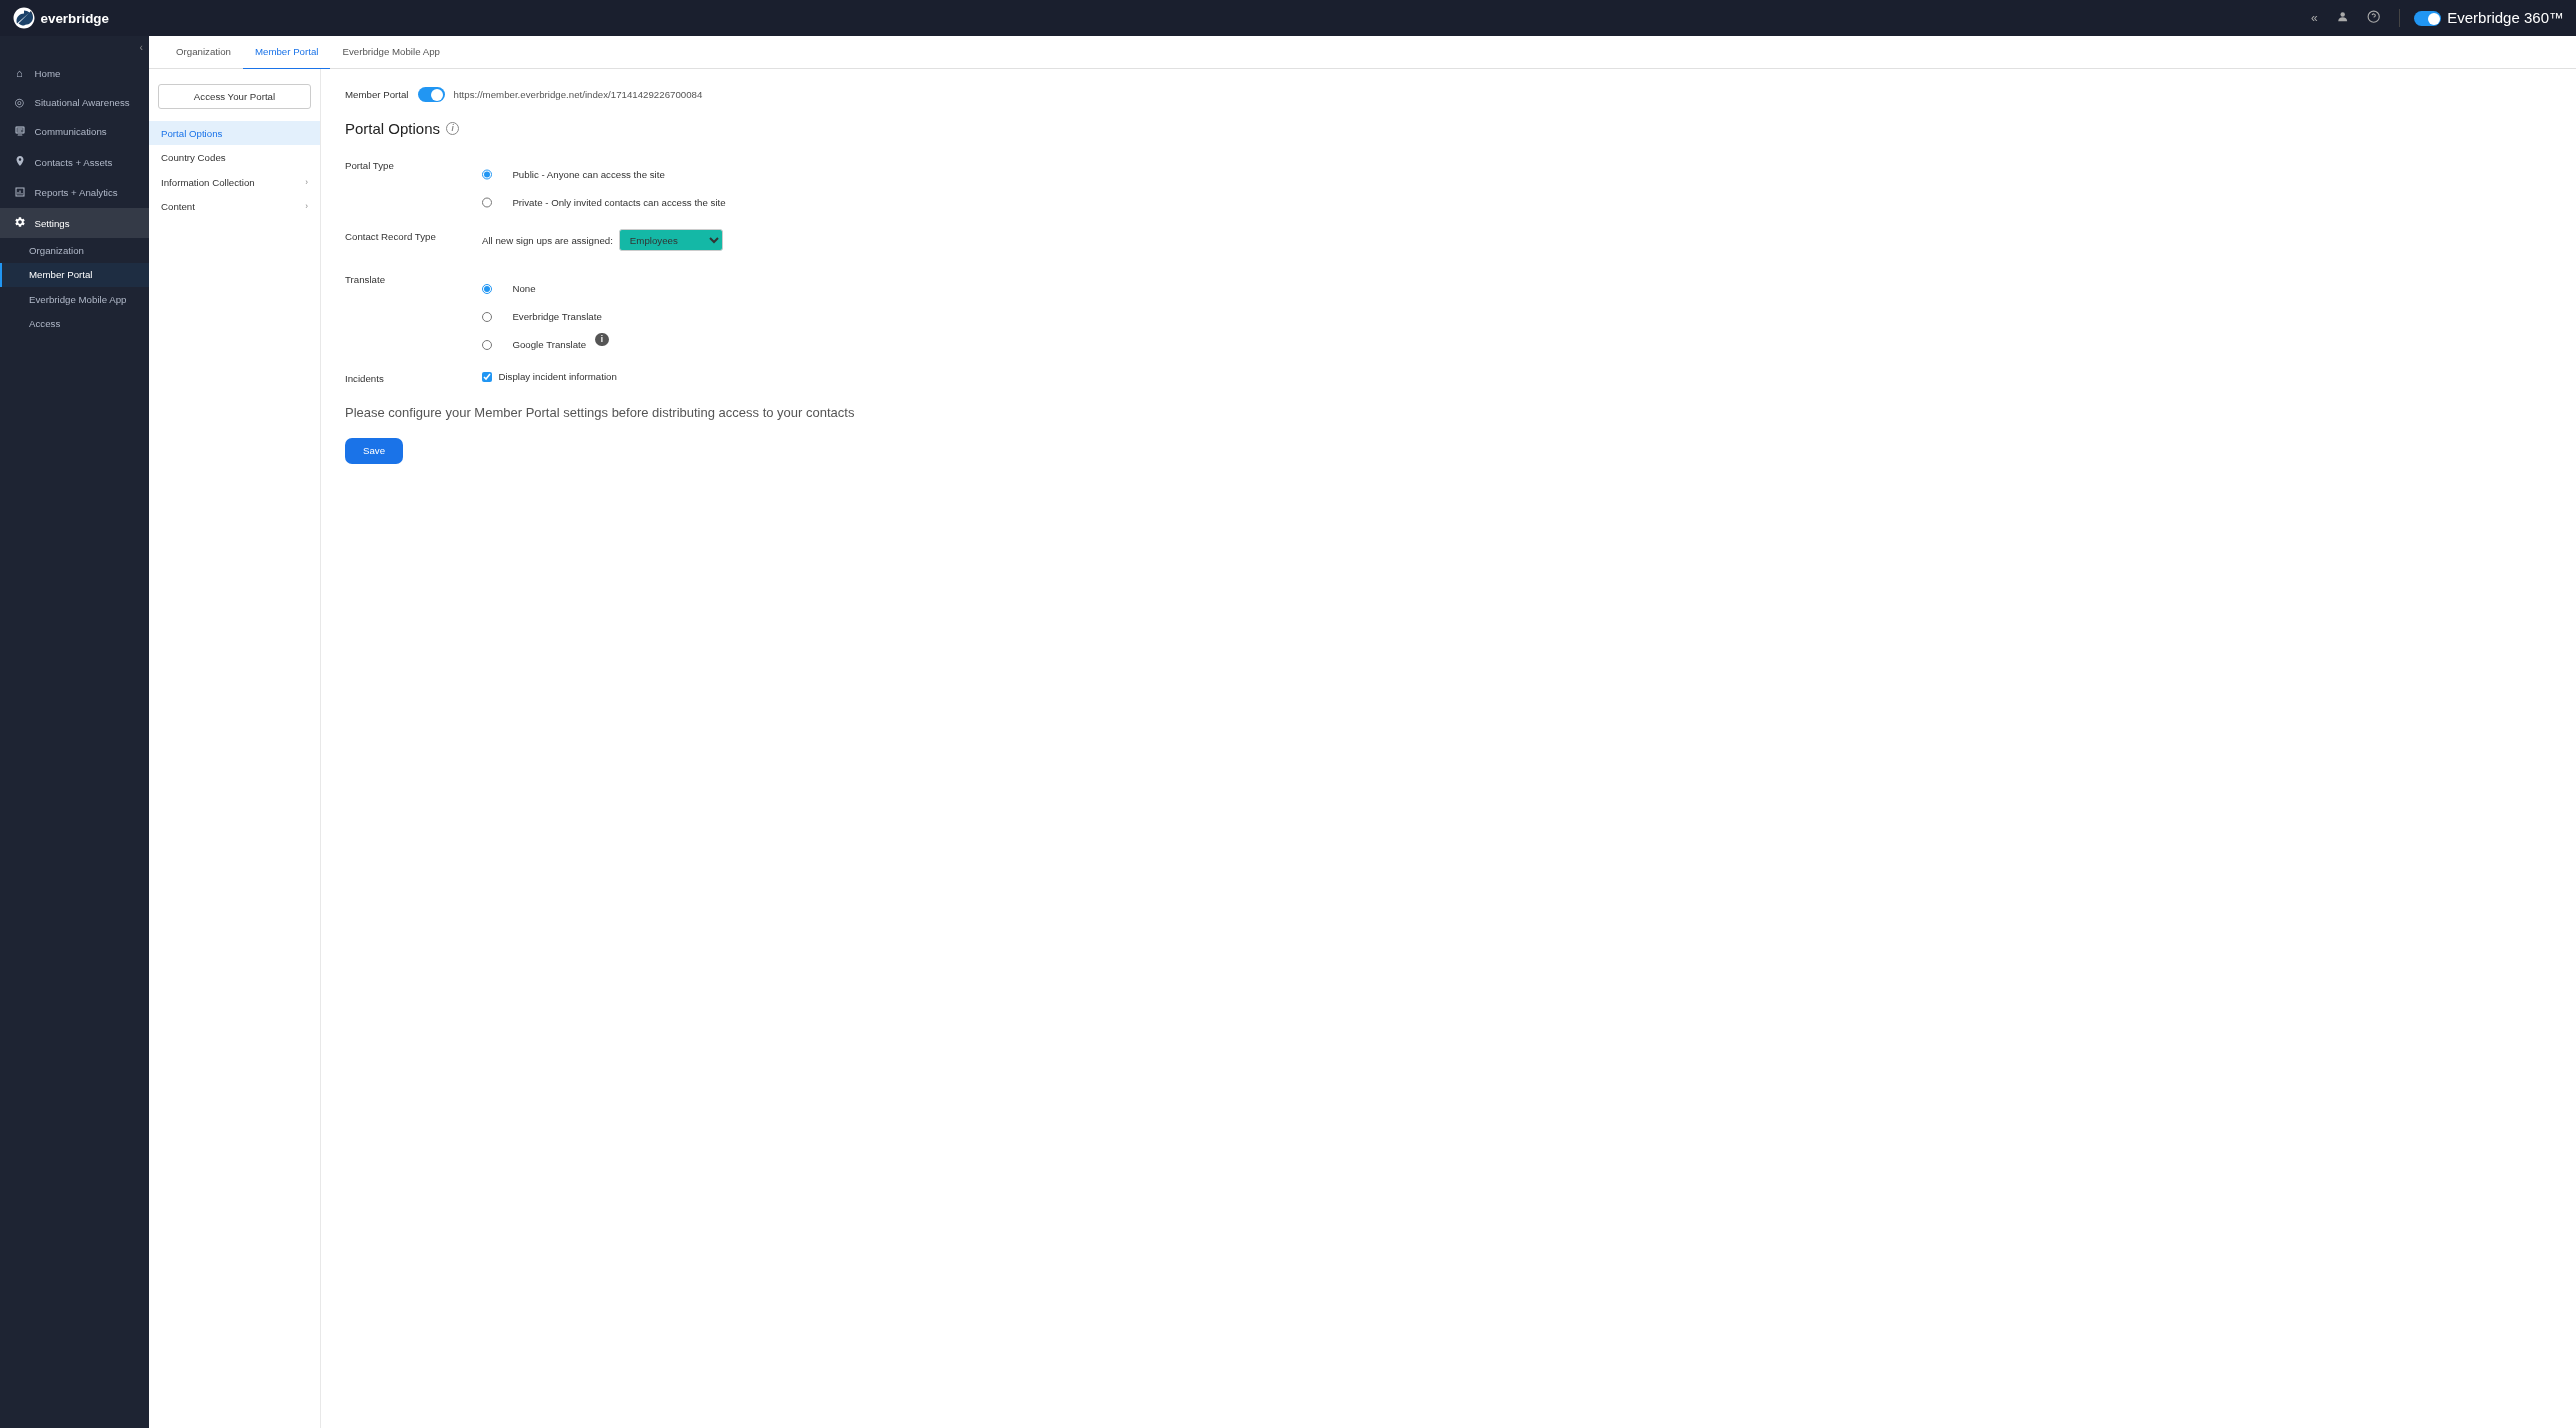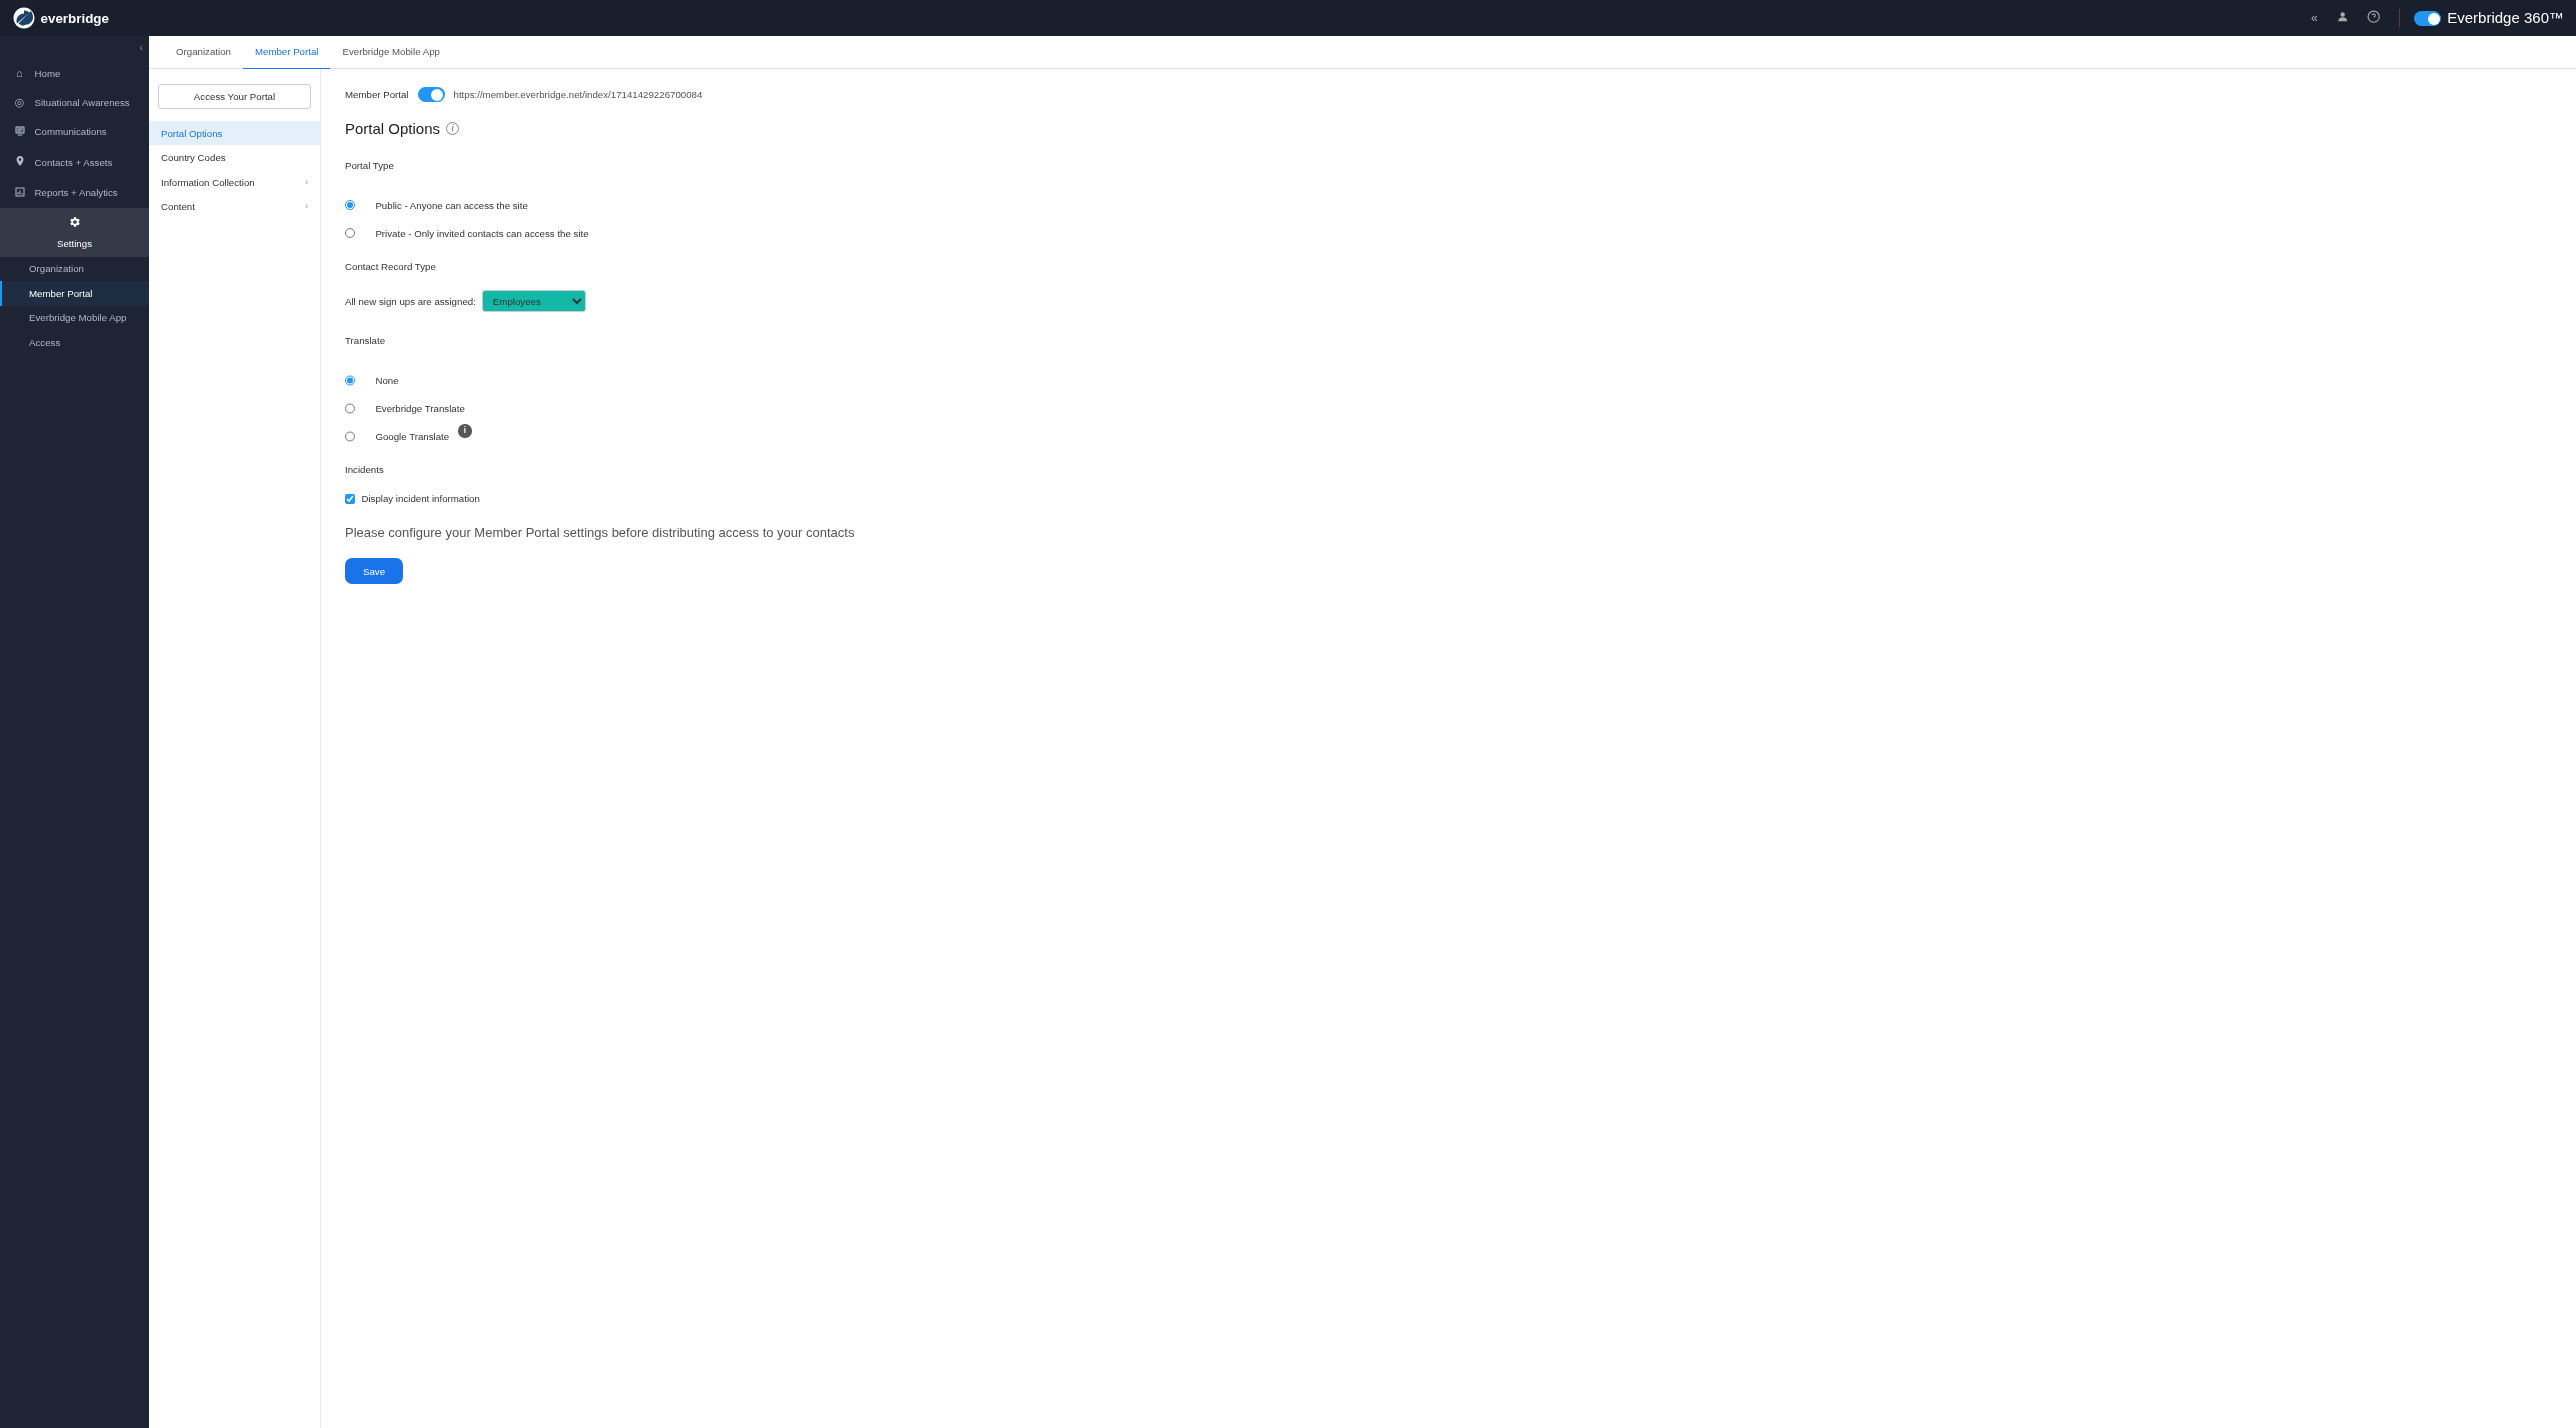--- a/index.html
+++ b/index.html
@@ -44,21 +44,21 @@
     .sidebar-nav-item {
       display: flex;
       align-items: center;
       gap: 7.5px;
       padding: 8.2px 12px;
       cursor: pointer;
       color: #b0b8c8;
       font-size: 9.7px;
       transition: background 0.15s;
     }
-    .sidebar-nav-item.active { background: rgba(255,255,255,0.1); color: white; flex-direction: column; }
+    .sidebar-nav-item.active { background: rgba(255,255,255,0.1); color: white; }
     .sidebar-nav-item .nav-icon { font-size: 11.2px; width: 15px; text-align: center; }
 
     .sidebar-sub-section { padding-left: 0; }
     .sidebar-sub-item {
       display: flex; align-items: center;
       padding: 6.7px 12px 6.7px 27px;
       cursor: pointer;
       color: #b0b8c8;
       font-size: 9.7px;
       border-left: 2.2px solid transparent;
@@ -156,21 +156,20 @@
       margin-bottom: 21px;
     }
     .info-icon { display: inline-flex; align-items: center; justify-content: center; width: 13.4px; height: 13.4px; border-radius: 50%; border: 1.1px solid #888; color: #888; font-size: 8.2px; cursor: pointer; font-style: italic; font-weight: bold; }
 
     
     .form-row {
       display: flex;
       align-items: flex-start;
       margin-bottom: 21px;
       gap: 18px;
-      flex-direction: column;
     }
     .form-label {
       width: 119px;
       flex-shrink: 0;
       font-size: 9.7px;
       color: #333;
       padding-top: 1.5px;
       font-weight: 500;
     }
     .form-controls { display: flex; flex-direction: column; gap: 6px; }

